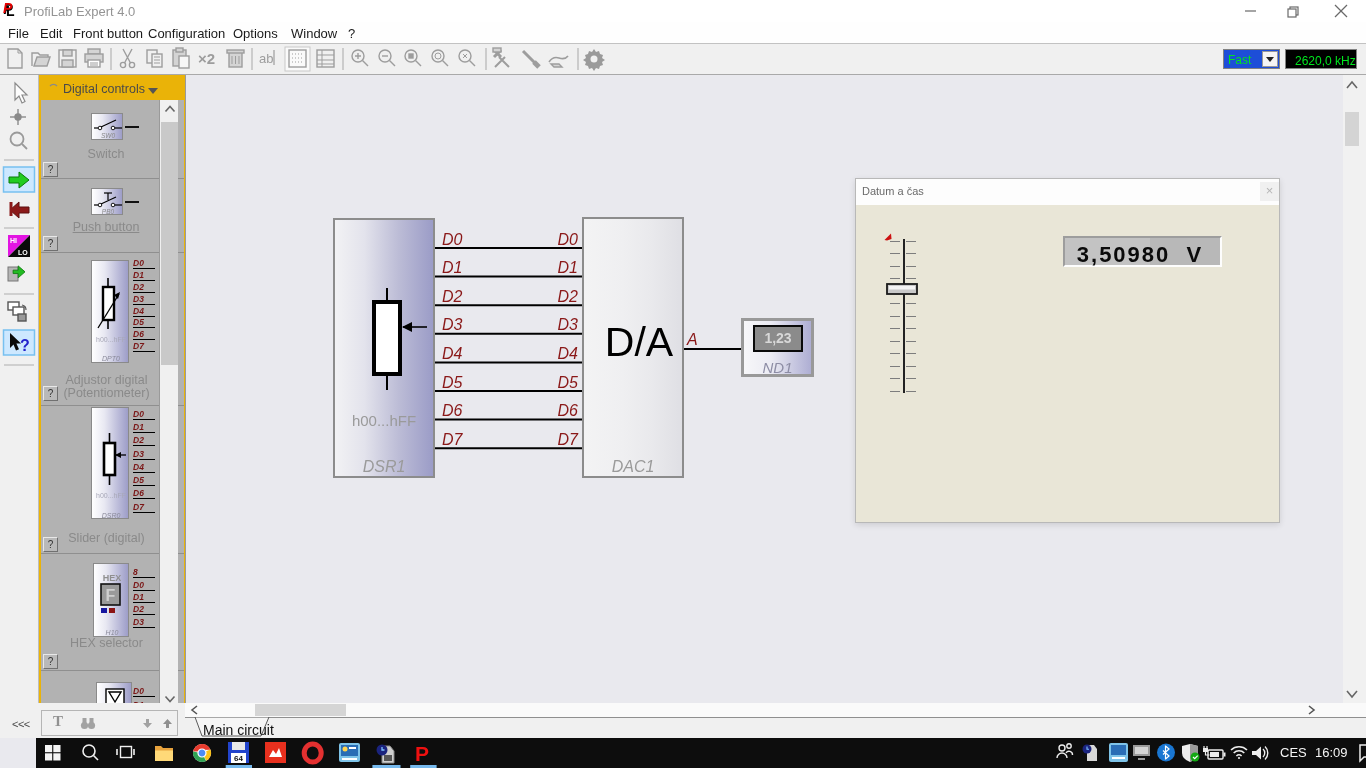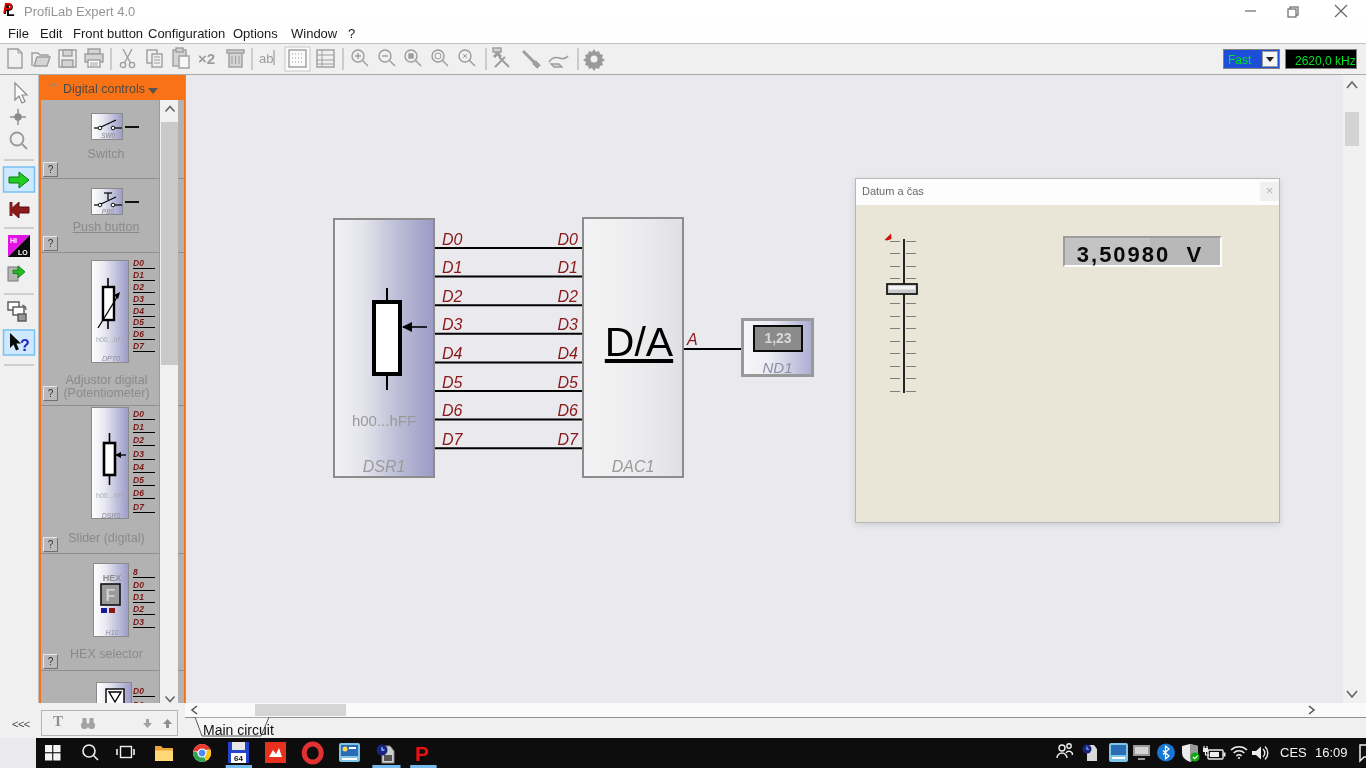--- a/index.html
+++ b/index.html
@@ -229,21 +229,21 @@
         <path d="M14,3 a5,5 0 0 1 4,5" stroke-width="1.2"></path>
       </g>
 
     <rect x="3.5" y="255" width="31" height="25" fill="#cde8ff" stroke="#77c0f0" stroke-width="1.5"></rect>
     <path d="M10,258 l0,15 3.5,-3.5 2.5,6 3,-1.3 -2.6,-5.7 4.6,0 z" fill="#0a0a0a"></path>
     <text x="20" y="276" font-size="16" font-weight="bold" fill="#2222cc">?</text>
     <line x1="4" y1="290" x2="34" y2="290" stroke="#c4c4c4" stroke-width="1.5"></line>
   </svg>
 </div>
 
-<div class="abs" id="panel" style="left:38px;top:75px;width:147px;height:633px;background:#f97316;border-left:1px solid #bdbdbd;">
+<div class="abs" id="panel" style="left:38px;top:75px;width:147px;height:633px;background:#eab308;border-left:1px solid #bdbdbd;">
 
   <div class="abs" style="left:0;top:3px;width:147px;height:22px;">
     <svg class="abs" style="left:8px;top:5px" width="12" height="12">
         <path d="M10,3 A5,5 0 0 0 3,3" fill="none" stroke="#8a8a8a" stroke-width="1.4"></path>
       </svg>
     <span class="abs" style="left:24px;top:4px;font-size:12.5px;color:#4a4a4a;white-space:nowrap;">Digital controls</span>
     <svg class="abs" style="left:108px;top:8px" width="12" height="10">
         <polygon points="1,2 11,2 6,8" fill="#555"></polygon>
       </svg>
   </div>
@@ -343,21 +343,21 @@
         <text x="18" y="71" font-size="7" font-style="italic" fill="#8a8a9a" text-anchor="middle">H10</text>
       </svg>
     </div>
     <div class="abs pin5" style="top:467px;">
         <i>8</i>
         <i>D0</i>
         <i>D1</i>
         <i>D2</i>
         <i>D3</i>
       </div>
-    <div class="abs clabel" style="left:0;top:547px;width:131px;">HEX selector</div>
+    <div class="abs clabel" style="left:0;top:536px;width:131px;">HEX selector</div>
     <div class="abs qbtn" style="left:2px;top:554px;">?</div>
     <div class="abs csep" style="top:570px;"></div>
 
     <div class="abs cicon" style="left:55px;top:582px;width:36px;height:26px;">
       <svg width="36" height="26">
           <rect x="9" y="6" width="18" height="16" fill="#fff" stroke="#000" stroke-width="1.4"></rect>
           <polygon points="12,9 24,9 18,19" fill="none" stroke="#000" stroke-width="1.4"></polygon>
         </svg>
     </div>
     <div class="abs pin2" style="top:586px;">
@@ -385,21 +385,21 @@
       <line x1="52" y1="156" x2="52" y2="170" stroke="#000" stroke-width="2"></line>
       <rect x="39" y="82" width="26" height="72" fill="#fff" stroke="#000" stroke-width="4"></rect>
       <line x1="68" y1="182" x2="92" y2="182" stroke="#000" stroke-width="1.6" transform="translate(0,-75)"></line>
       <polygon points="67,107 77,102 77,112" fill="#000"></polygon>
     </svg>
     <div class="abs" style="left:0;top:192px;width:98px;text-align:center;font-size:15px;color:#9a9a9a;">h00...hFF</div>
     <div class="abs" style="left:0;top:238px;width:98px;text-align:center;font-size:16px;font-style:italic;color:#9a9a9a;">DSR1</div>
   </div>
 
   <div class="abs" style="left:396px;top:142px;width:102px;height:261px;border:2px solid #8c8c8c;background:linear-gradient(90deg,#f3f3f4 0%,#efeff1 40%,#e9e9ec 70%,#dfdfe4 100%);">
-    <div class="abs" style="left:0;top:100px;width:110px;text-align:center;font-size:41px;color:#000;text-decoration:underline;">D/A</div>
+    <div class="abs" style="left:0;top:100px;width:110px;text-align:center;font-size:41px;color:#000;">D/A</div>
     <div class="abs" style="left:0;top:239px;width:98px;text-align:center;font-size:16px;font-style:italic;color:#9a9a9a;">DAC1</div>
   </div>
 
   <svg class="abs" style="left:249px;top:170px" width="147" height="210">
     <g stroke="#000" stroke-width="2">
       <line x1="0" y1="3" x2="147" y2="3"></line>
         <line x1="0" y1="31.6" x2="147" y2="31.6"></line>
       <line x1="0" y1="60.2" x2="147" y2="60.2"></line>
         <line x1="0" y1="88.8" x2="147" y2="88.8"></line>
       <line x1="0" y1="117.4" x2="147" y2="117.4"></line>

